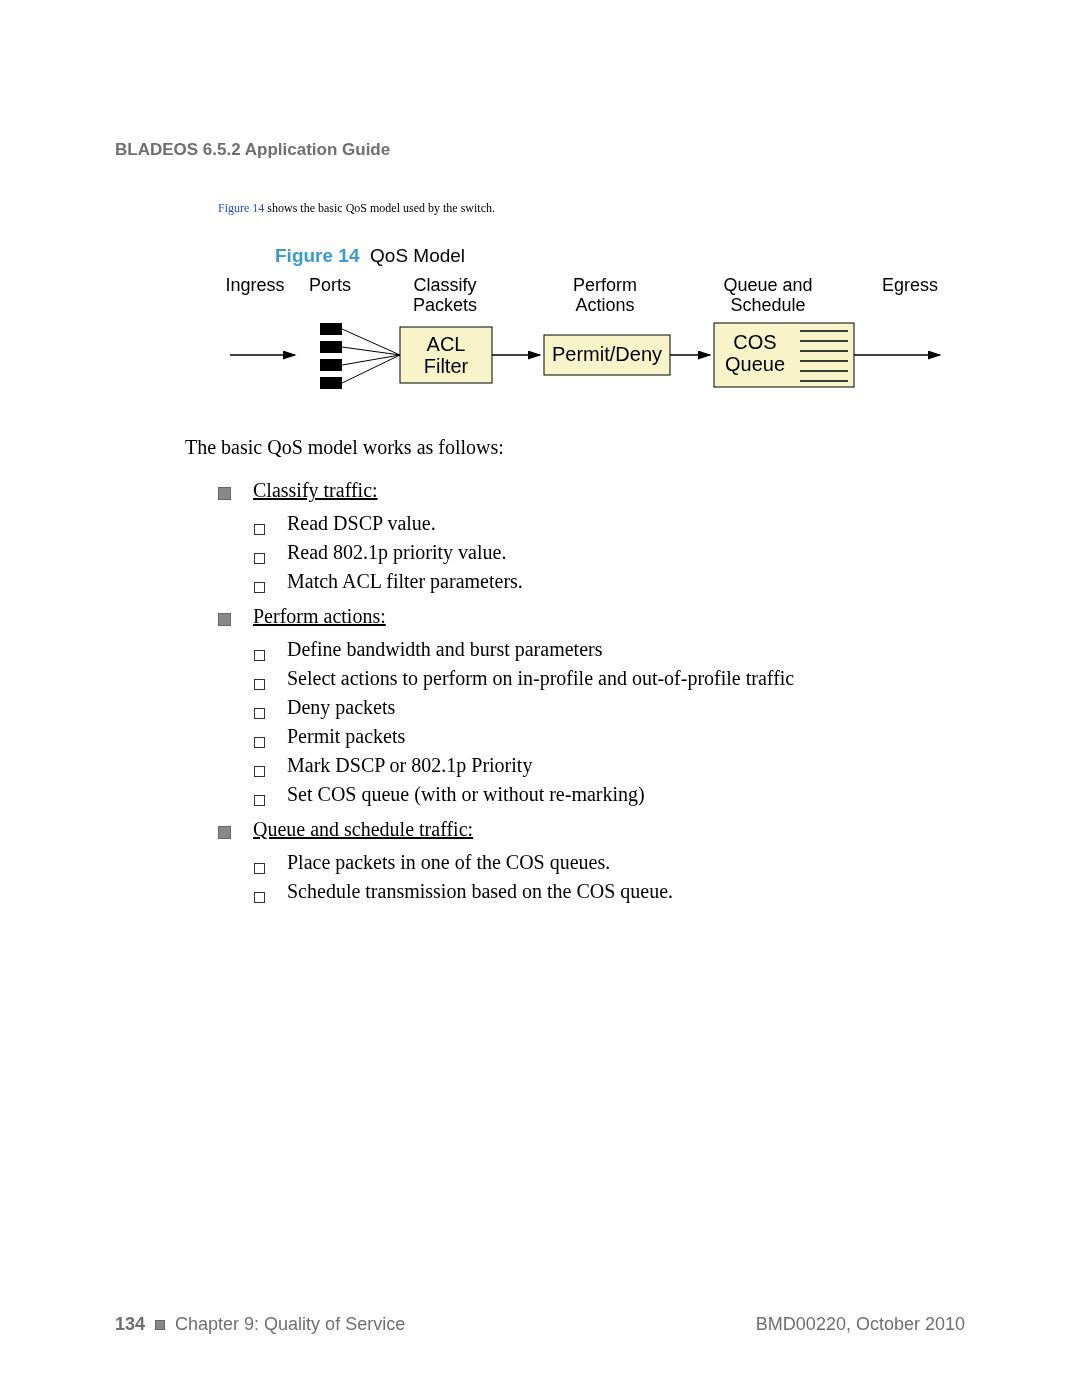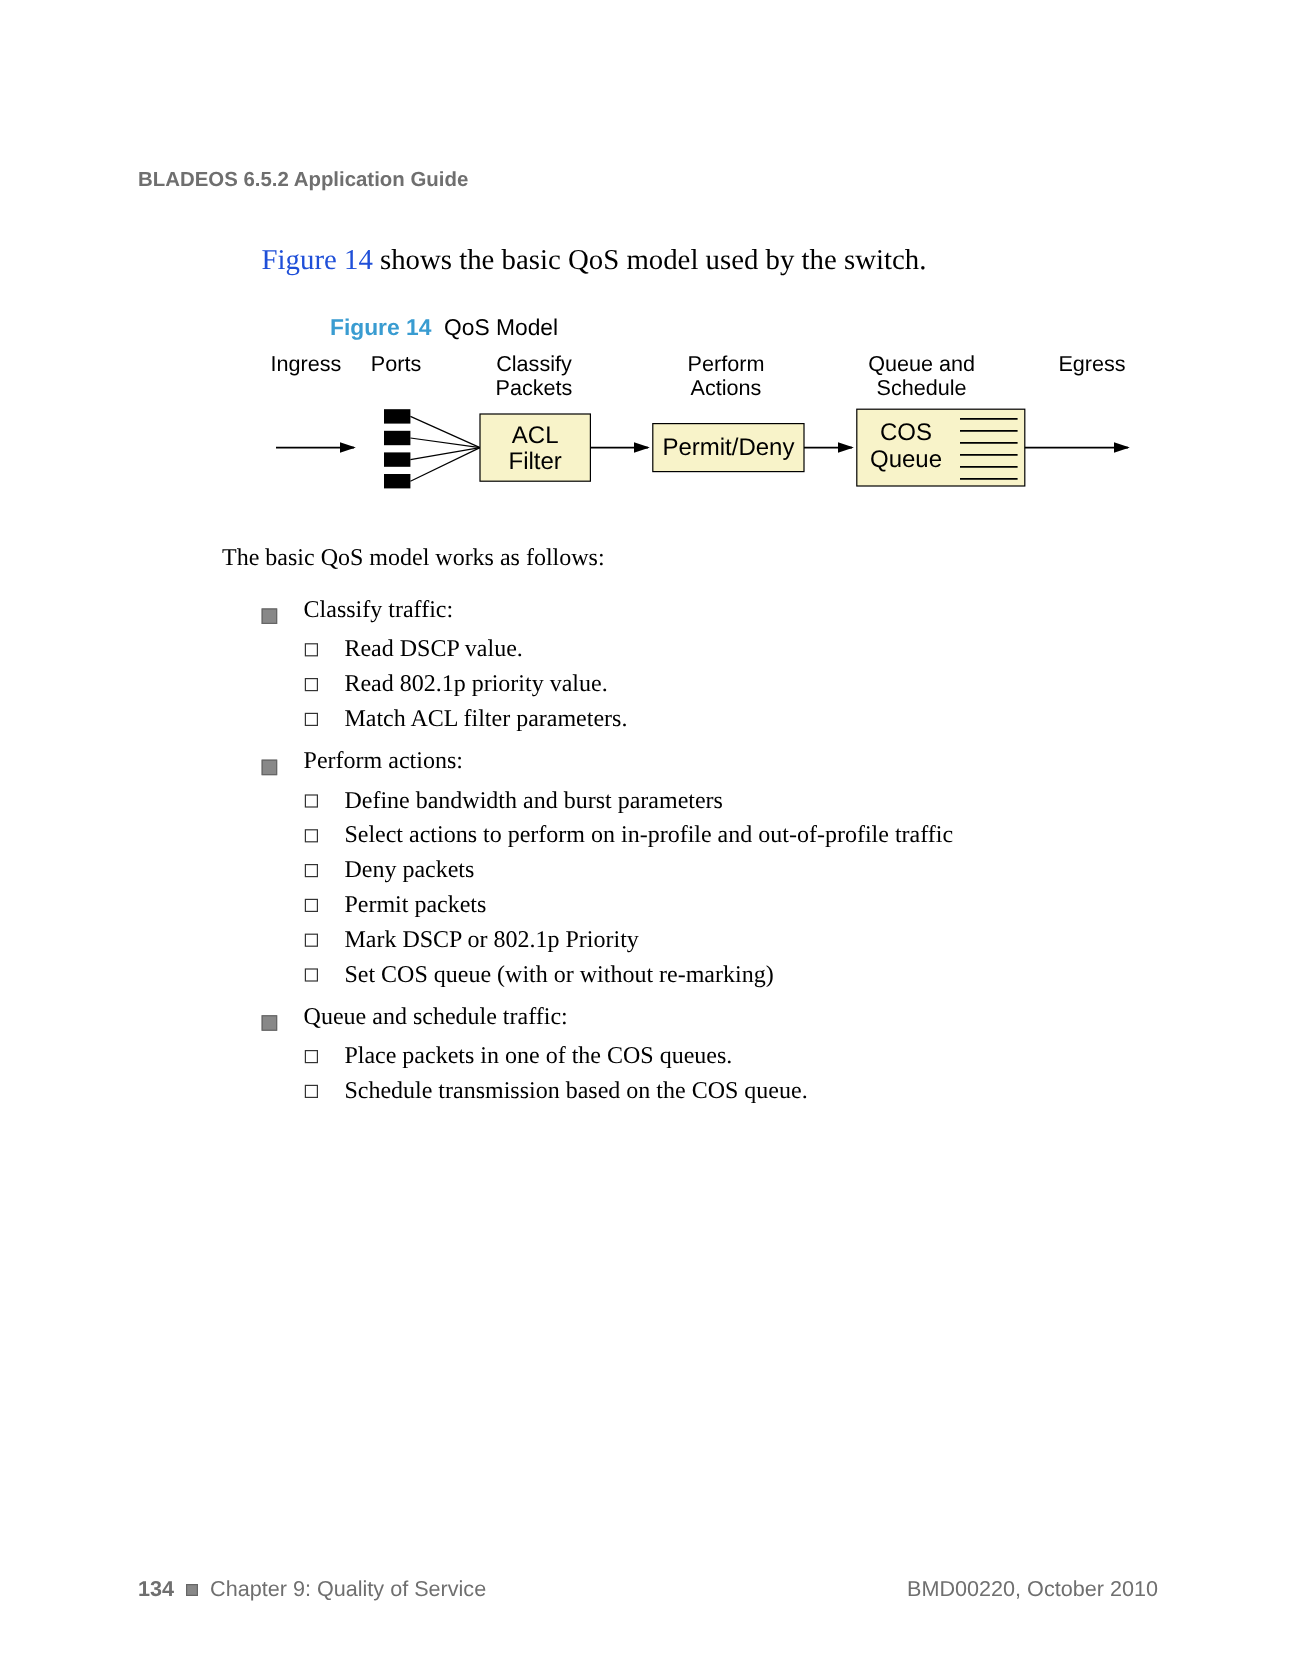--- a/index.html
+++ b/index.html
@@ -17,21 +17,21 @@
     height: 100%;
   }
   .header-title {
     font-family: Arial, Helvetica, sans-serif;
     font-size: 17px;
     font-weight: bold;
     color: #6f6f6f;
     margin-bottom: 40px;
   }
   .body-text {
-    font-size: 24px;
+    font-size: 12px;
     line-height: 1.45;
     margin-left: 103px;
     margin-bottom: 24px;
   }
   .fig-ref { color: #1f4fd8; }
   .figure-caption-row {
     margin-left: 160px;
     margin-bottom: 6px;
     font-family: Arial, Helvetica, sans-serif;
     font-size: 19px;
@@ -49,37 +49,37 @@
     margin-bottom: 20px;
   }
   ul.level1 {
     list-style: none;
     margin-left: 103px;
     font-size: 20px;
   }
   ul.level1 > li {
     margin-bottom: 12px;
   }
-  ul.level1 > li > .li-row { display: flex; align-items: flex-end; }
+  ul.level1 > li > .li-row { display: flex; align-items: center; text-decoration: underline; }
   ul.level1 > li .sq-bullet {
     flex: 0 0 auto;
     width: 13px; height: 13px;
     background: #888;
     border: 1px solid #666;
     margin-top: 6px;
     margin-right: 22px;
   }
   ul.level2 {
     list-style: none;
     margin-left: 36px;
     margin-top: 10px;
   }
   ul.level2 > li {
     display: flex;
-    align-items: flex-start;
+    align-items: flex-end;
     margin-bottom: 6px;
   }
   ul.level2 > li .hollow-bullet {
     flex: 0 0 auto;
     width: 11px; height: 11px;
     border: 1px solid #333;
     margin-top: 6px;
     margin-right: 22px;
   }
   .footer {

